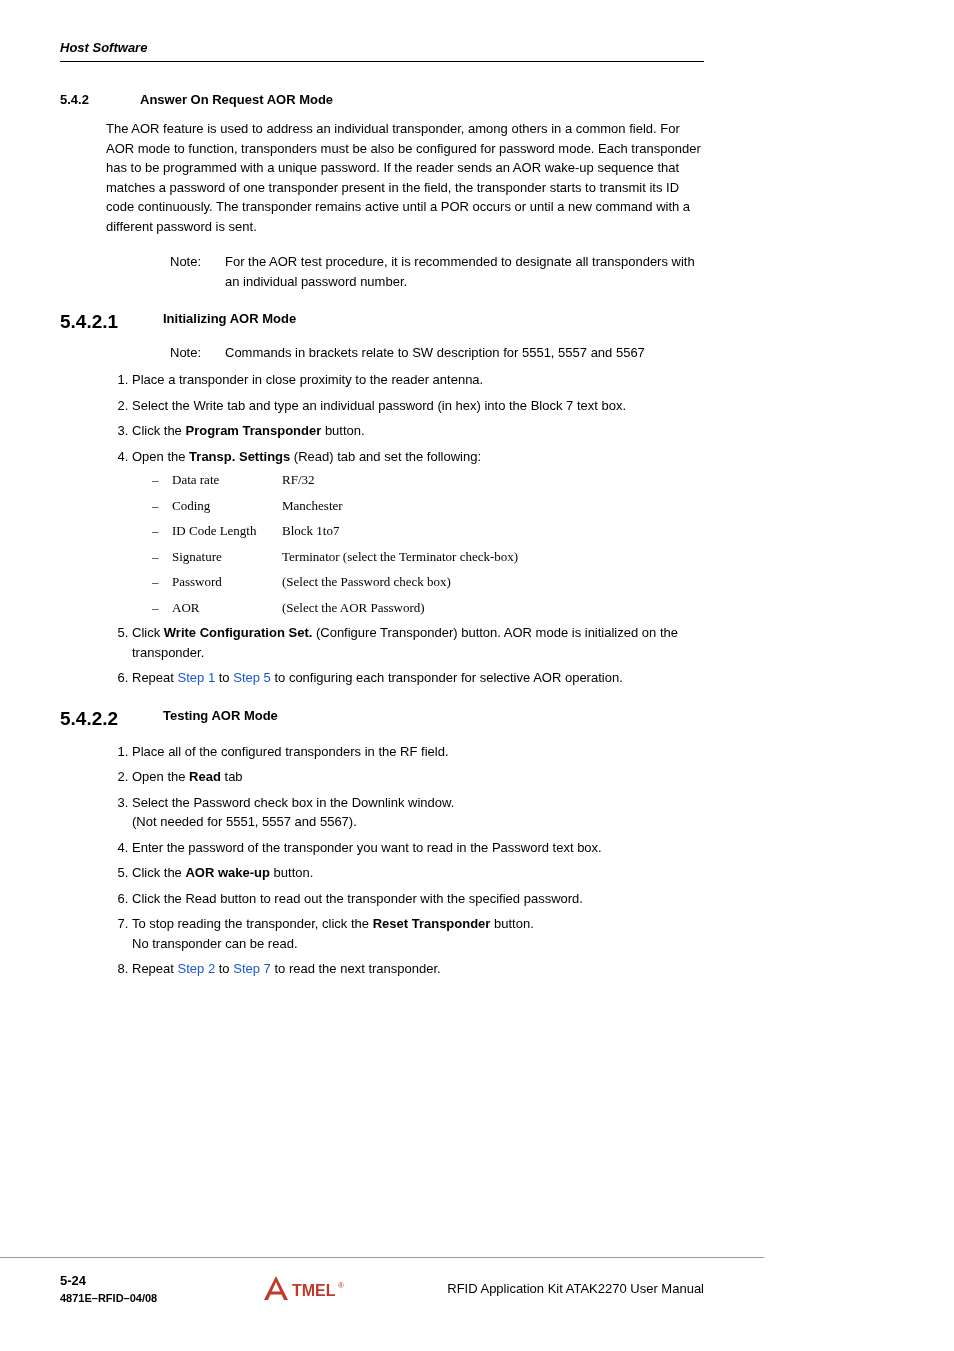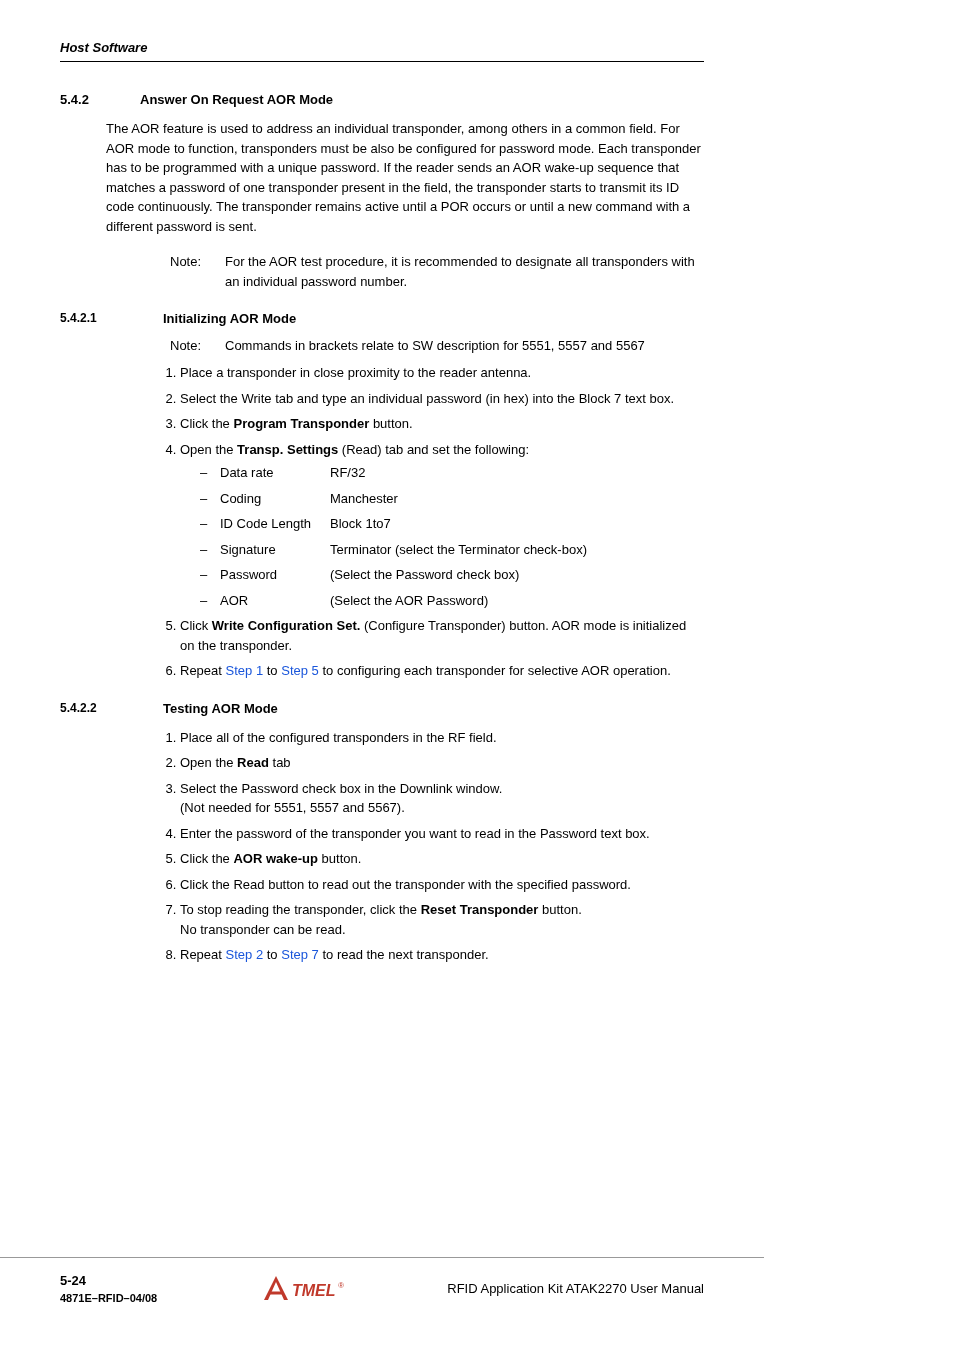--- a/index.html
+++ b/index.html
@@ -65,53 +65,54 @@
       margin-bottom: 20px;
     }
     .subsection-heading {
       display: flex;
       align-items: flex-start;
       margin-bottom: 12px;
       margin-top: 20px;
     }
     .subsection-number {
       font-weight: bold;
-      font-size: 12px;
+      font-size: 19px;
       min-width: 80px;
     }
     .subsection-title {
       font-weight: bold;
       font-size: 13px;
       padding-left: 23px;
     }
     .note-inline {
       display: flex;
       margin-left: 110px;
       margin-bottom: 10px;
     }
     .note-inline .note-label {
       min-width: 55px;
     }
     ol.steps {
-      margin-left: 120px;
+      margin-left: 72px;
       margin-bottom: 10px;
     }
     ol.steps li {
       margin-bottom: 6px;
       line-height: 1.5;
     }
     .sub-list {
       list-style: none;
       margin-left: 20px;
       margin-top: 4px;
     }
     .sub-list li {
       margin-bottom: 3px;
       line-height: 1.5;
       display: flex;
+      font-family: Liberation Serif, serif;
     }
     .sub-list li::before {
       content: "–";
       margin-right: 10px;
       min-width: 10px;
     }
     .sub-item-label {
       min-width: 110px;
       display: inline-block;
     }
@@ -153,21 +154,20 @@
     }
     .footer-doc {
       font-size: 11px;
       margin-top: 4px;
     }
     
     .atmel-logo {
       display: flex;
       align-items: flex-end;
       justify-content: center;
-      font-style: italic;
     }
     .main-content {
       padding-bottom: 80px;
     }
   </style>
 </head>
 <body>
 
 <div class="page">
   <div class="main-content">

